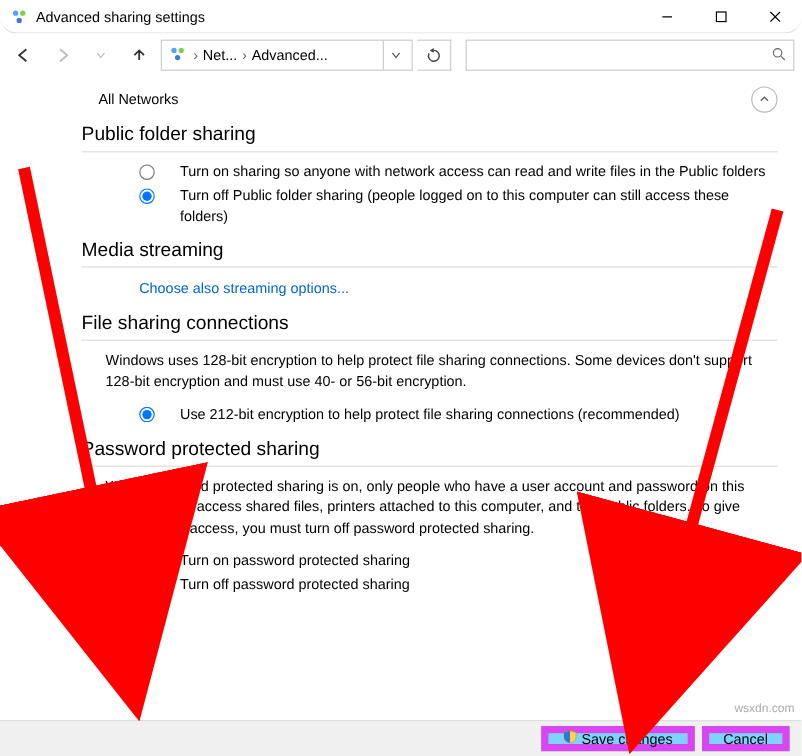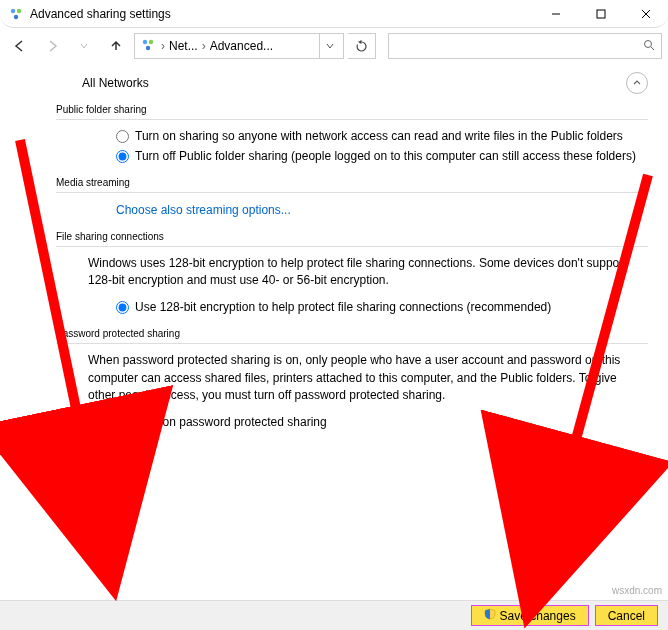--- a/index.html
+++ b/index.html
@@ -90,53 +90,53 @@
     margin-left: 46px;
   }
   .profile-head .chev {
     width: 22px; height: 22px;
     border: 1px solid #bbb; border-radius: 50%;
     display: flex; align-items: center; justify-content: center;
     margin-left: auto;
     color: #666;
   }
   .section-head {
-    margin: 0 0 8px 20px;
-    font-size: 10px;
+    margin: 0 0 8px 32px;
+    font-size: 16px;
   }
   .section-head .line {
     border-top: 1px solid #ddd; margin-top: 4px;
   }
   .desc {
     margin: 0 20px 10px 52px;
     line-height: 1.45;
   }
   .opts { margin: 0 0 12px 80px; }
   .opt {
     display: flex; align-items: flex-start;
-    gap: 6px; margin-bottom: 3px;
+    gap: 21px; margin-bottom: 3px;
     line-height: 1.4;
   }
   .opt input[type=radio] { margin: 2px 0 0 0; flex-shrink: 0; }
   .link {
     color: #0066cc; cursor: pointer;
     margin: 2px 0 14px 80px;
     display: inline-block;
   }
   .buttonbar {
     position: absolute; left: 0; right: 0; bottom: 0;
     height: 30px;
     background: #f0f0f0;
     border-top: 1px solid #ddd;
     display: flex; align-items: center; justify-content: flex-end;
     padding-right: 10px; gap: 6px;
   }
   .btn {
-    border: 1px solid #d946ef;
-    background: #fde047;
+    border: 6px solid #d946ef;
+    background: #7dd3fc;
     height: 21px;
     padding: 0 12px;
     font-size: 12px;
     display: flex; align-items: center; gap: 4px;
     cursor: default;
   }
   .watermark {
     position: absolute; right: 6px; bottom: 34px;
     font-size: 10px; color: #aaa; margin-top: 38px;
   }
@@ -267,37 +267,38 @@
 
   
   <div class="section-head">
     <span>File sharing connections</span>
     <div class="line"></div>
   </div>
   <div class="desc">Windows uses 128-bit encryption to help protect file sharing connections. Some devices don't support 128-bit encryption and must use 40- or 56-bit encryption.</div>
   <div class="opts">
     <label class="opt">
       <input type="radio" name="fs" checked="" style="">
-      <span>Use 128-bit encryption to help protect file sharing connections (recommended)</span>
+      <span>Use 212-bit encryption to help protect file sharing connections (recommended)</span>
     </label>
   </div>
 
   
   <div class="section-head">
     <span>Password protected sharing</span>
     <div class="line"></div>
   </div>
   <div class="desc">When password protected sharing is on, only people who have a user account and password on this computer can access shared files, printers attached to this computer, and the Public folders. To give other people access, you must turn off password protected sharing.</div>
   <div class="opts">
     <label class="opt">
       <input type="radio" name="pw" style="">
       <span>Turn on password protected sharing</span>
     </label>
     <label class="opt">
       <input type="radio" name="pw" checked="" style="">
+      <span>Turn off password protected sharing</span>
     </label>
   </div>
 
 </div>
 
 <div class="buttonbar">
   <button class="btn">
     <span><svg width="12" height="12" viewBox="0 0 12 12">
           <path d="M6 1 L11 2.5 L11 6 C11 9 8.5 11 6 11 C3.5 11 1 9 1 6 L1 2.5 Z" fill="#ffd24d" stroke="#c49a00" stroke-width="0.5"></path>
           <path d="M6 1 L6 11 C3.5 11 1 9 1 6 L1 2.5 Z" fill="#2b79d6"></path>

